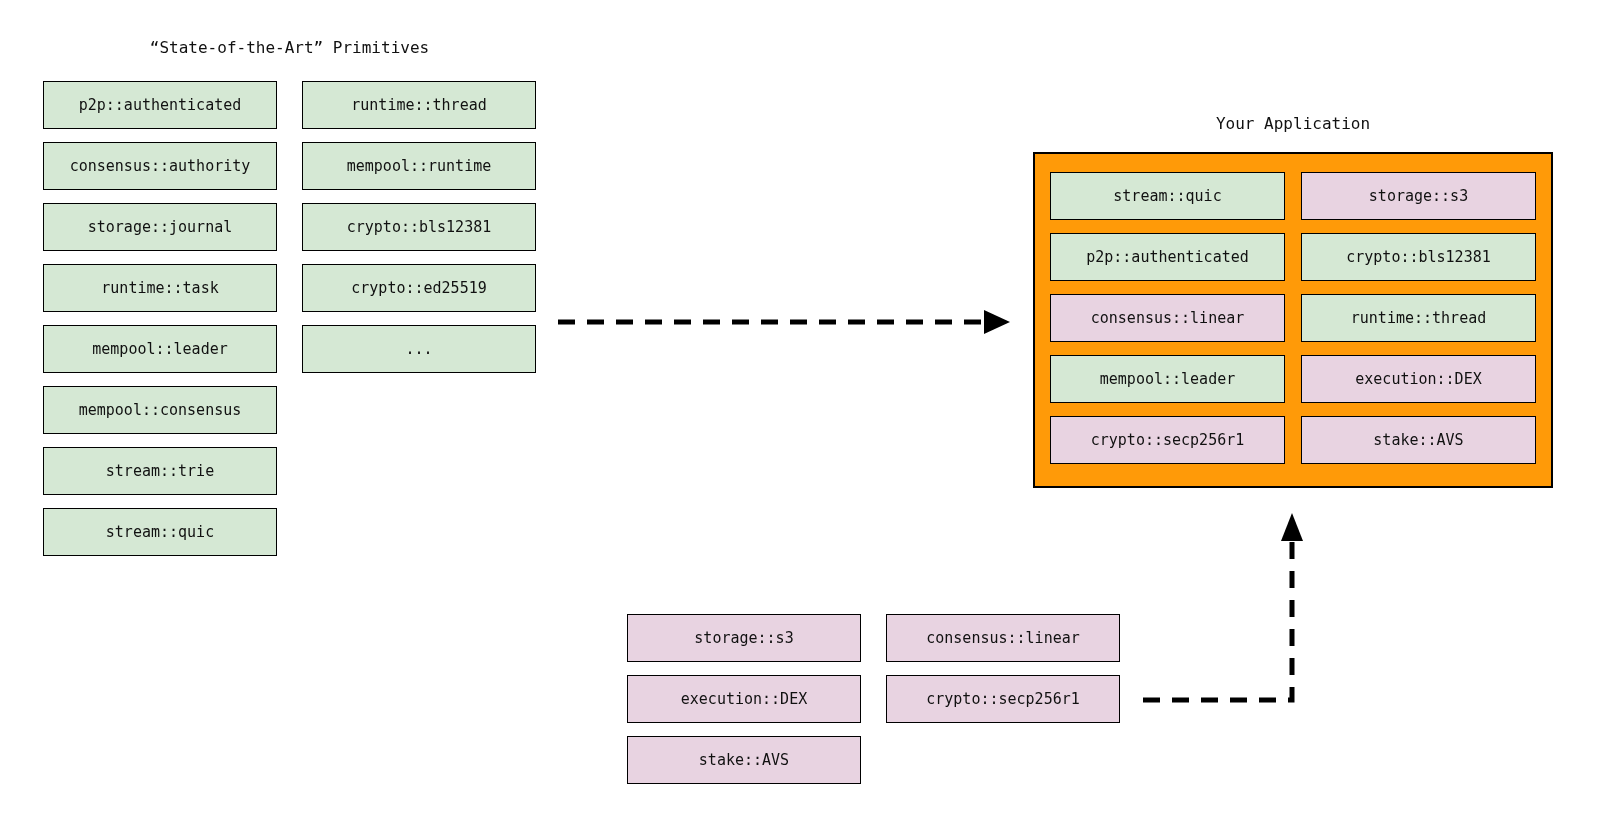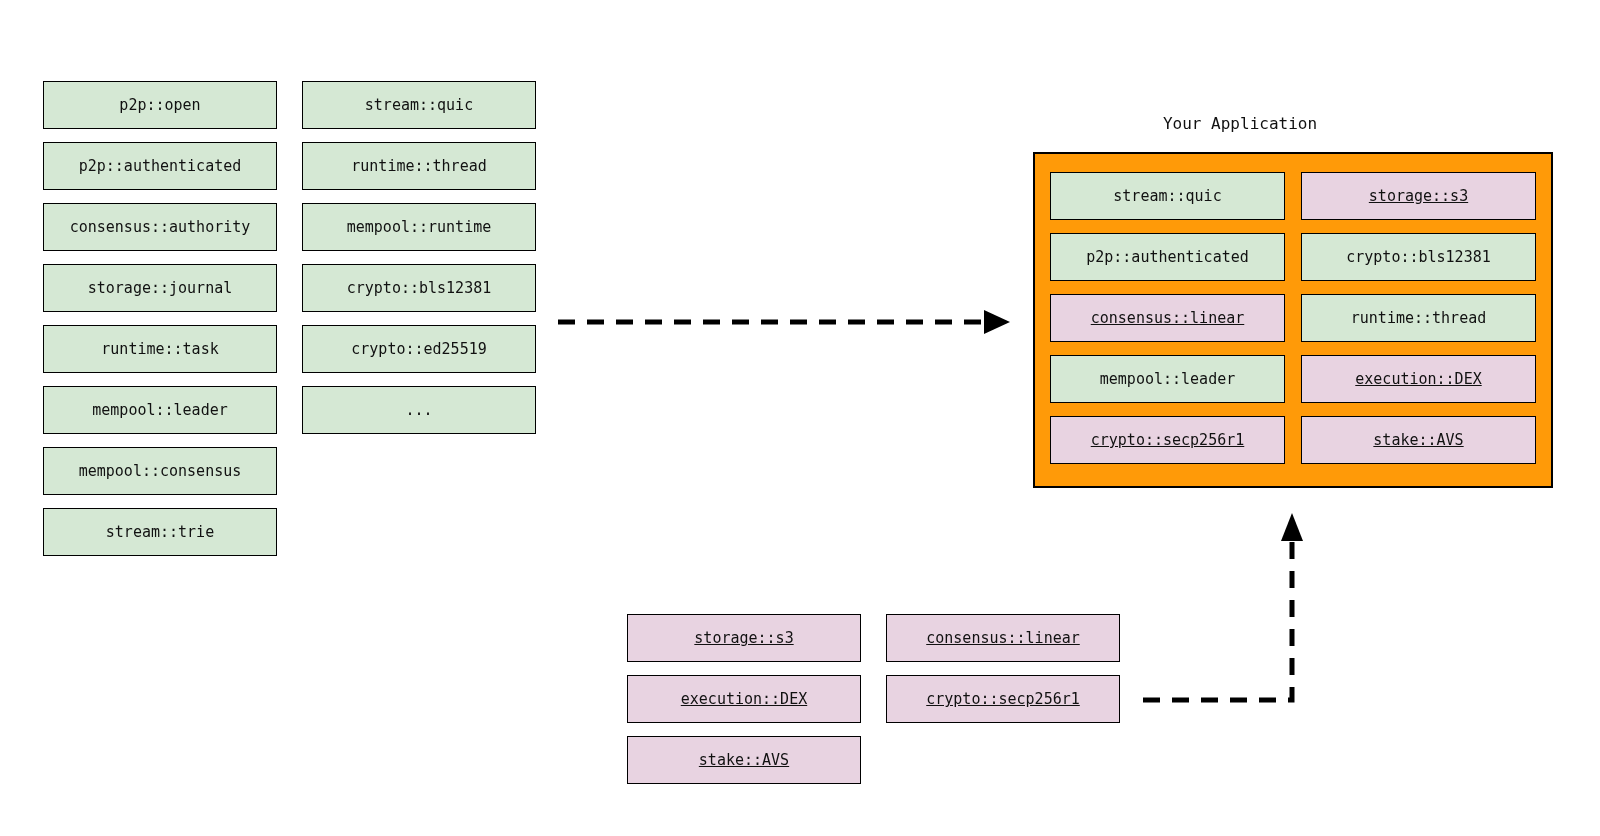--- a/index.html
+++ b/index.html
@@ -40,21 +40,21 @@
   .box {
     box-sizing: border-box;
     border: 1.5px solid #000;
     display: flex;
     align-items: center;
     justify-content: center;
     font-size: 15px;
     white-space: nowrap;
   }
   .box[data-variant="green"] { background: var(--green, #d5e8d4); }
-  .box[data-variant="pink"]  { background: var(--pink, #e8d3e1); text-decoration: underline; }
+  .box[data-variant="pink"]  { background: var(--pink, #e8d3e1); }
   #app-container {
     position: absolute;
     box-sizing: border-box;
     left: 1033px; top: 152px;
     width: 520px; height: 336px;
     background: var(--orange, #ff9a08);
     border: 2px solid #000;
     padding: 18px 15px 22px 15px;
     display: grid;
     grid-template-columns: 235px 235px;
@@ -62,39 +62,39 @@
     column-gap: 16px;
     row-gap: 13px;
   }
   #arrows { position: absolute; left: 0; top: 0; pointer-events: none; }
 </style>
 </head>
 <body>
 
 <div id="canvas" style="--green: #d5e8d4; --pink: #e8d3e1; --orange: #ff9a08; --border: #000000; --text: #111111; --bg: #ffffff; --arrow: #000000;">
 
+  <div class="section-title" style="left:43px; top:38px; width:493px;">“State-of-the-Art” Primitives</div>
 
   <div class="grid" id="primitives-grid">
-    <div class="box" data-variant="green">p2p::open</div>
     <div class="box" data-variant="green">p2p::authenticated</div>
     <div class="box" data-variant="green">consensus::authority</div>
     <div class="box" data-variant="green">storage::journal</div>
     <div class="box" data-variant="green">runtime::task</div>
     <div class="box" data-variant="green">mempool::leader</div>
     <div class="box" data-variant="green">mempool::consensus</div>
     <div class="box" data-variant="green">stream::trie</div>
     <div class="box" data-variant="green">stream::quic</div>
     <div class="box" data-variant="green">runtime::thread</div>
     <div class="box" data-variant="green">mempool::runtime</div>
     <div class="box" data-variant="green">crypto::bls12381</div>
     <div class="box" data-variant="green">crypto::ed25519</div>
     <div class="box" data-variant="green">...</div>
   </div>
 
-  <div class="section-title" style="left:980px; top:114px; width:520px;">Your Application</div>
+  <div class="section-title" style="left:1033px; top:114px; width:520px;">Your Application</div>
 
   <div id="app-container">
     <div class="box" data-variant="green">stream::quic</div>
     <div class="box" data-variant="pink">storage::s3</div>
     <div class="box" data-variant="green">p2p::authenticated</div>
     <div class="box" data-variant="green">crypto::bls12381</div>
     <div class="box" data-variant="pink">consensus::linear</div>
     <div class="box" data-variant="green">runtime::thread</div>
     <div class="box" data-variant="green">mempool::leader</div>
     <div class="box" data-variant="pink">execution::DEX</div>

